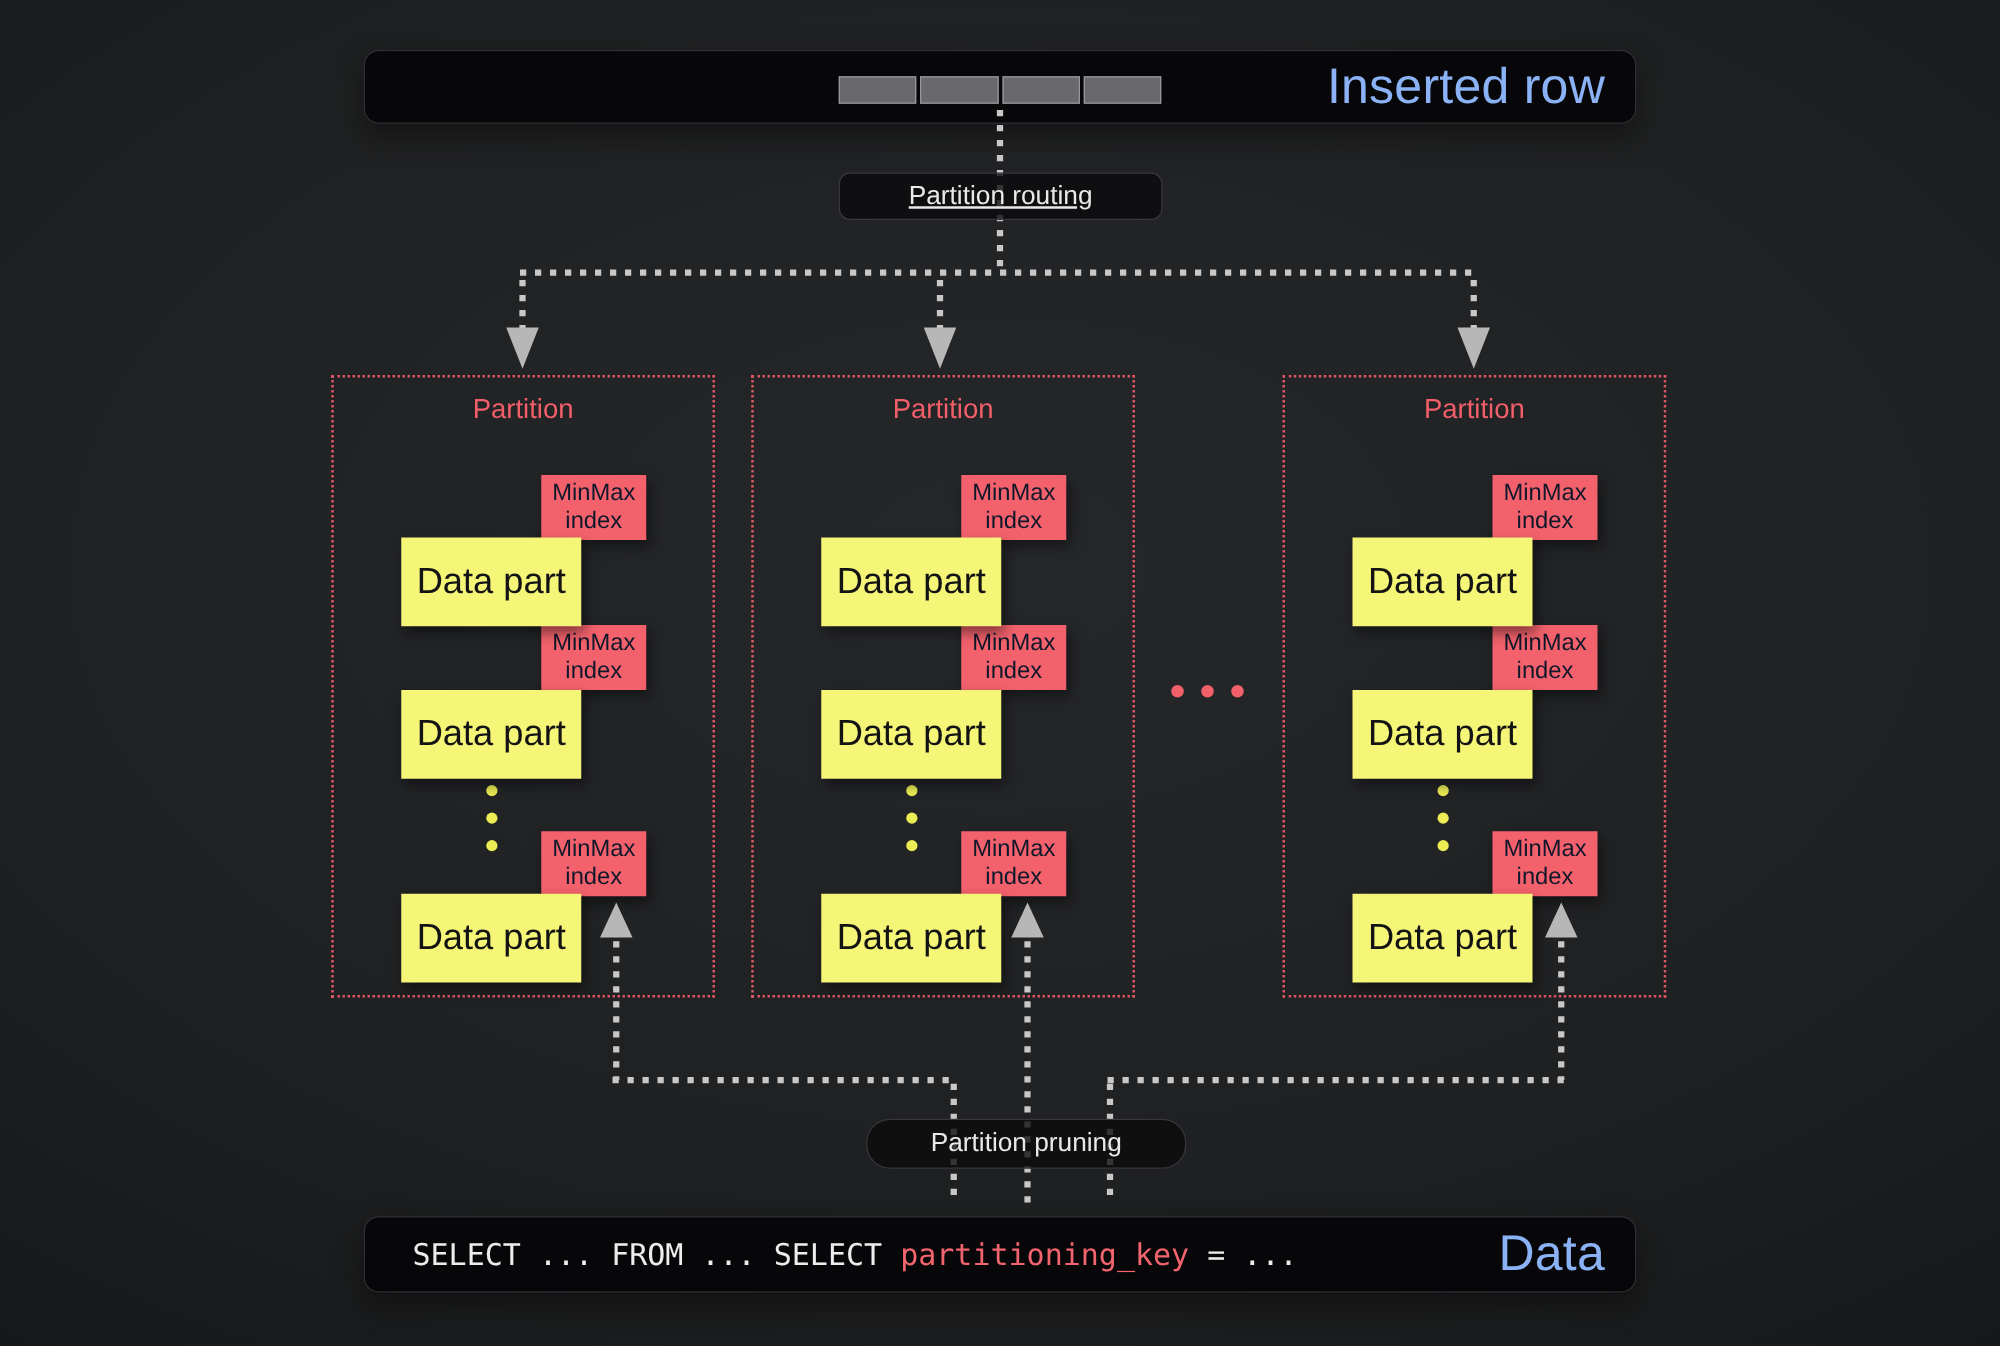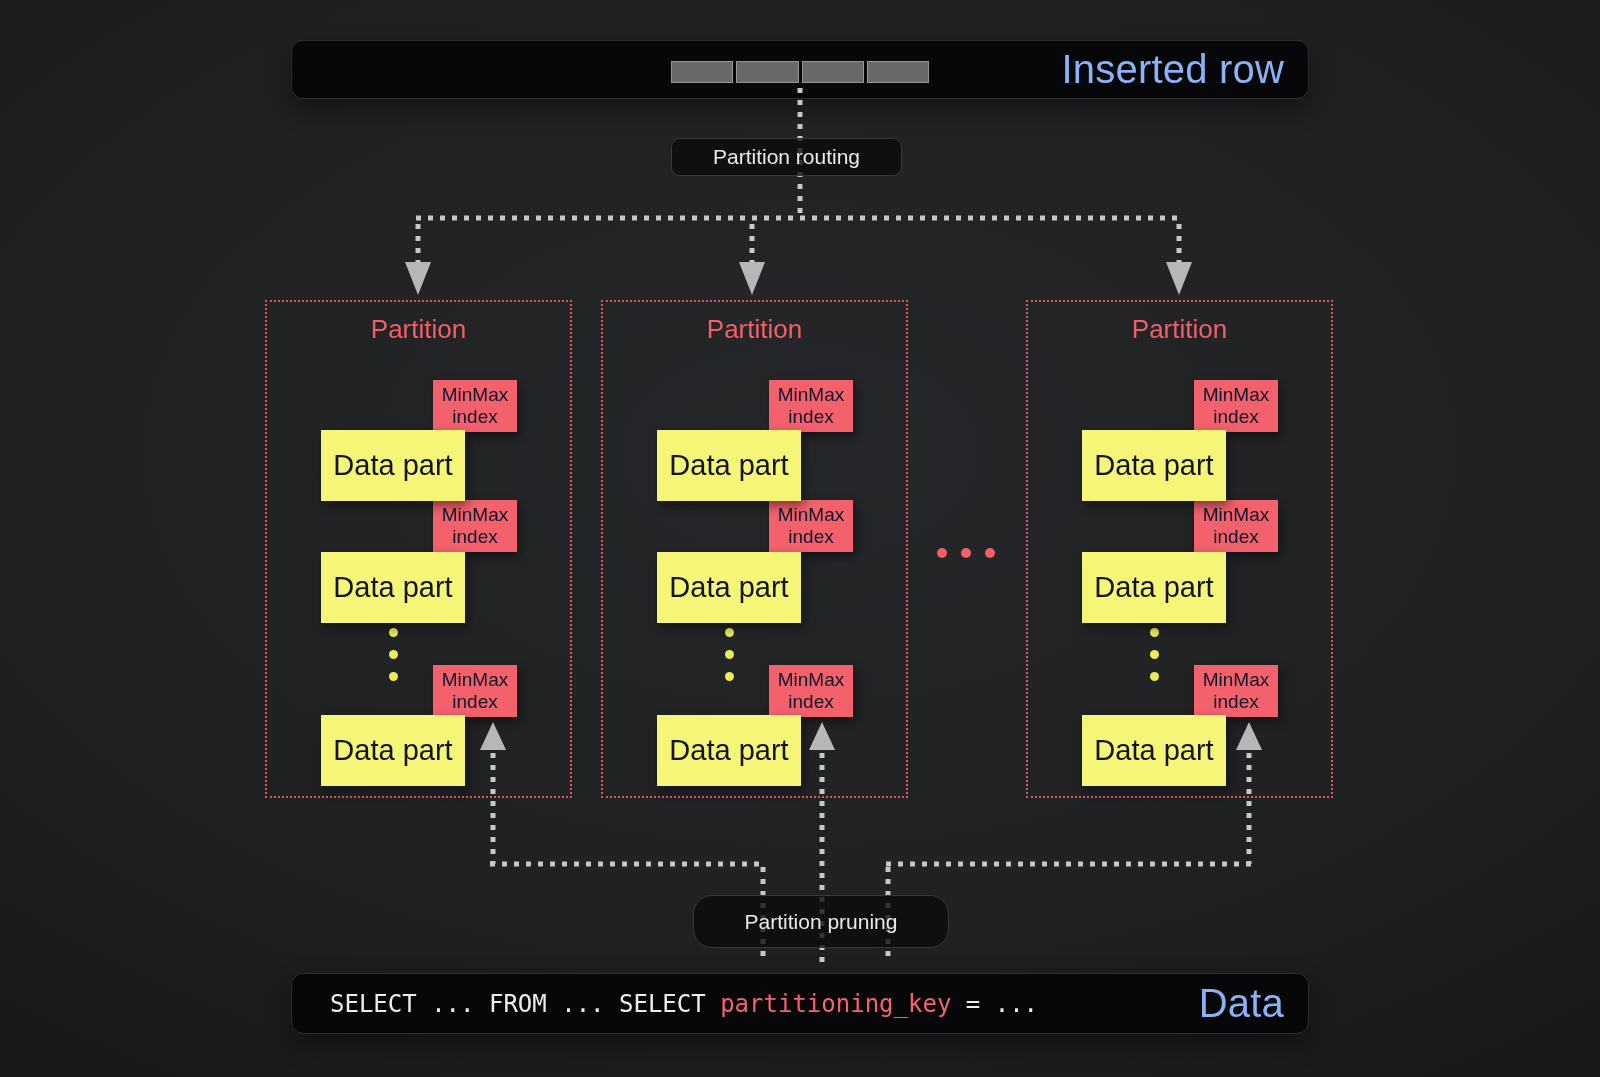--- a/index.html
+++ b/index.html
@@ -30,31 +30,31 @@
     font-family:"DejaVu Sans Mono", monospace;font-size:24px;font-weight:500;color:#ededee;
     white-space:pre;
   }
   .code .key{color:#f2646e;}
   
   .pill{
     position:absolute;background:rgba(10,10,12,0.78);border:1px solid #37373c;
     border-radius:9px;display:flex;align-items:center;justify-content:center;
     color:#e9e9ea;font-size:21px;box-sizing:border-box;z-index:6;
   }
-  .pill.routing{left:671px;top:138px;width:231px;height:38px;}
-  .pill.pruning{left:693px;top:895px;width:256px;height:53px;border-radius:19px;}
+  .pill.routing{left:671px;top:138px;width:259px;height:38px;text-decoration:underline;}
+  .pill.pruning{left:693px;top:895px;width:256px;height:40px;border-radius:19px;}
   
   .partition{
     position:absolute;top:300px;width:307px;height:498px;
     border:2px dotted #dc5560;box-sizing:border-box;z-index:2;
   }
   .partition.p1{left:265px;} .partition.p2{left:601px;} .partition.p3{left:1026px;}
   .partition-title{
     position:absolute;top:12px;left:0;width:100%;text-align:center;
-    color:#f25f6a;font-size:26px;font-weight:500;
+    color:#f25f6a;font-size:22px;font-weight:500;
   }
   .minmax{
     position:absolute;left:166px;width:84px;height:52px;background:#f3626c;
     color:#0f172a;font-size:19px;line-height:22px;font-weight:500;
     display:flex;flex-direction:column;align-items:center;justify-content:center;
     z-index:1;box-shadow:3px 5px 10px rgba(0,0,0,0.45);
   }
   .datapart{
     position:absolute;left:54px;width:144px;height:71px;background:#f5f578;
     color:#131313;font-size:29px;display:flex;align-items:center;justify-content:center;

